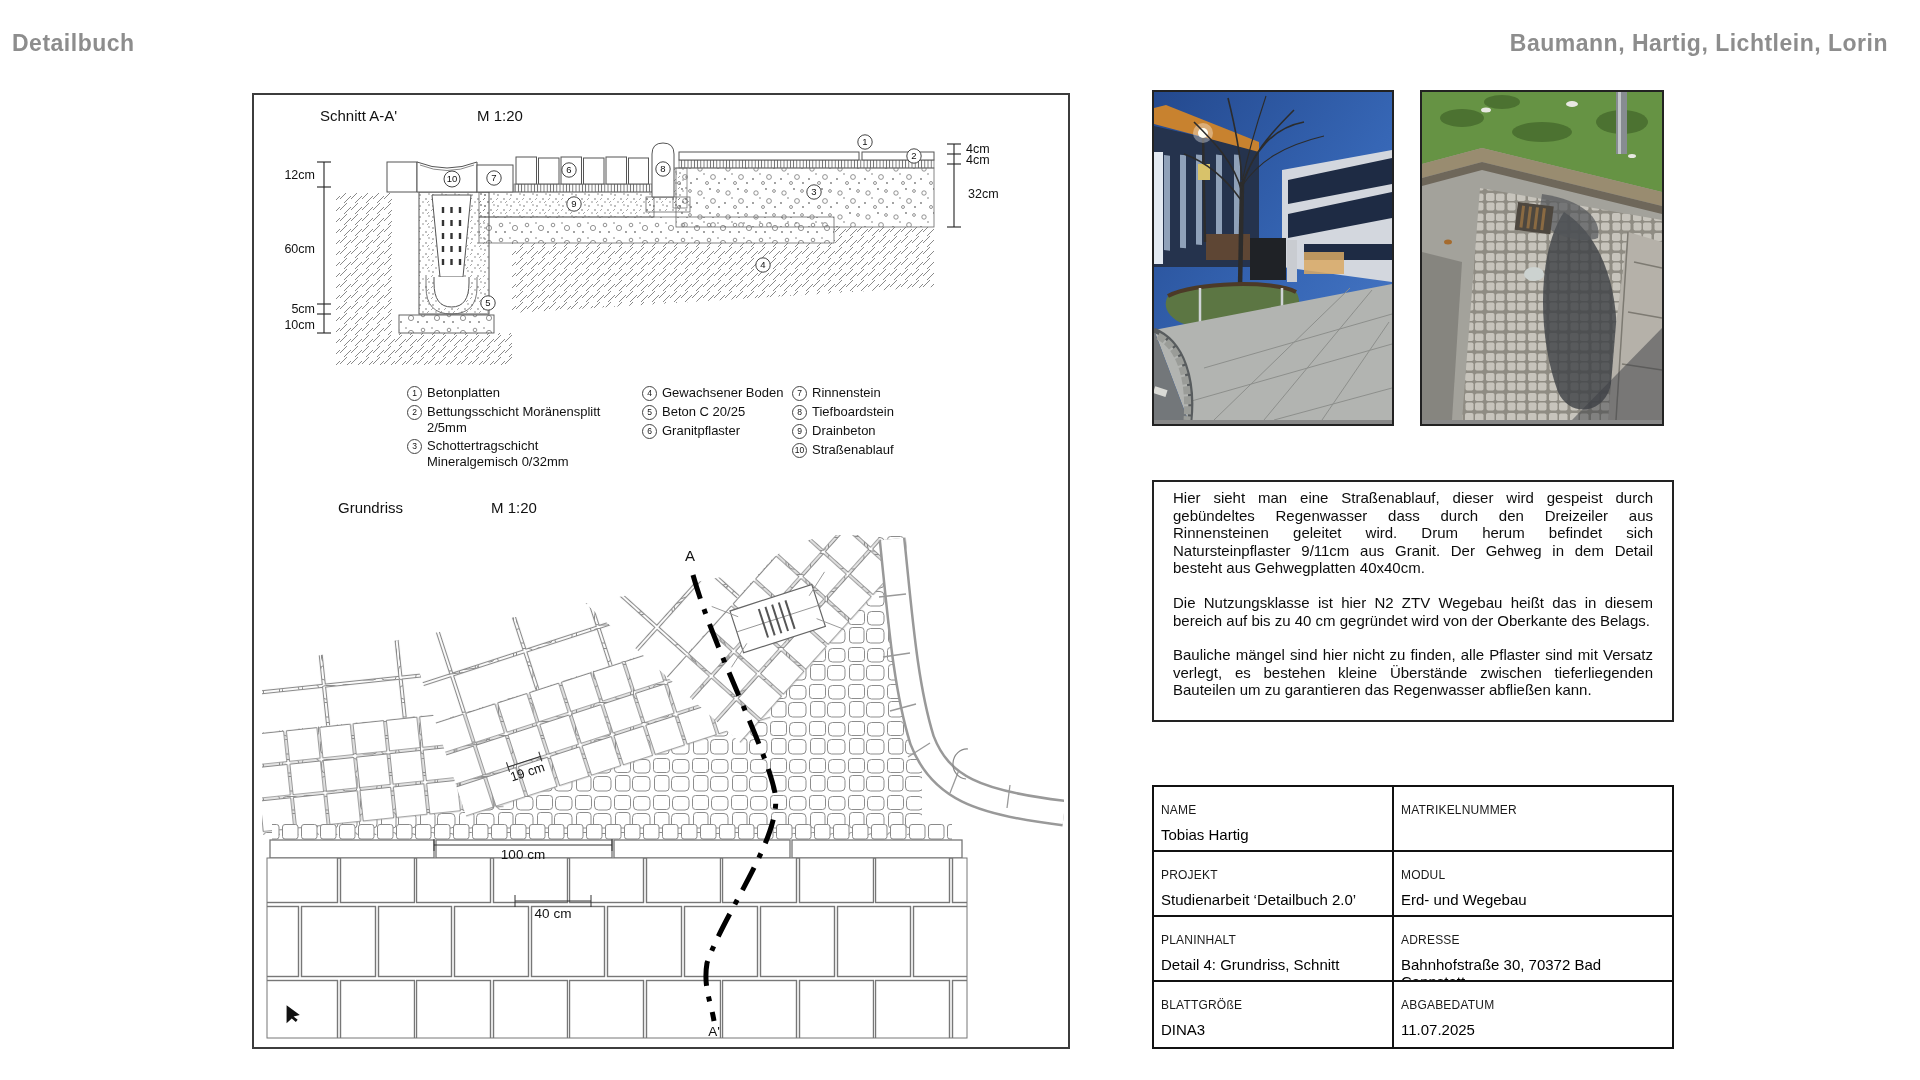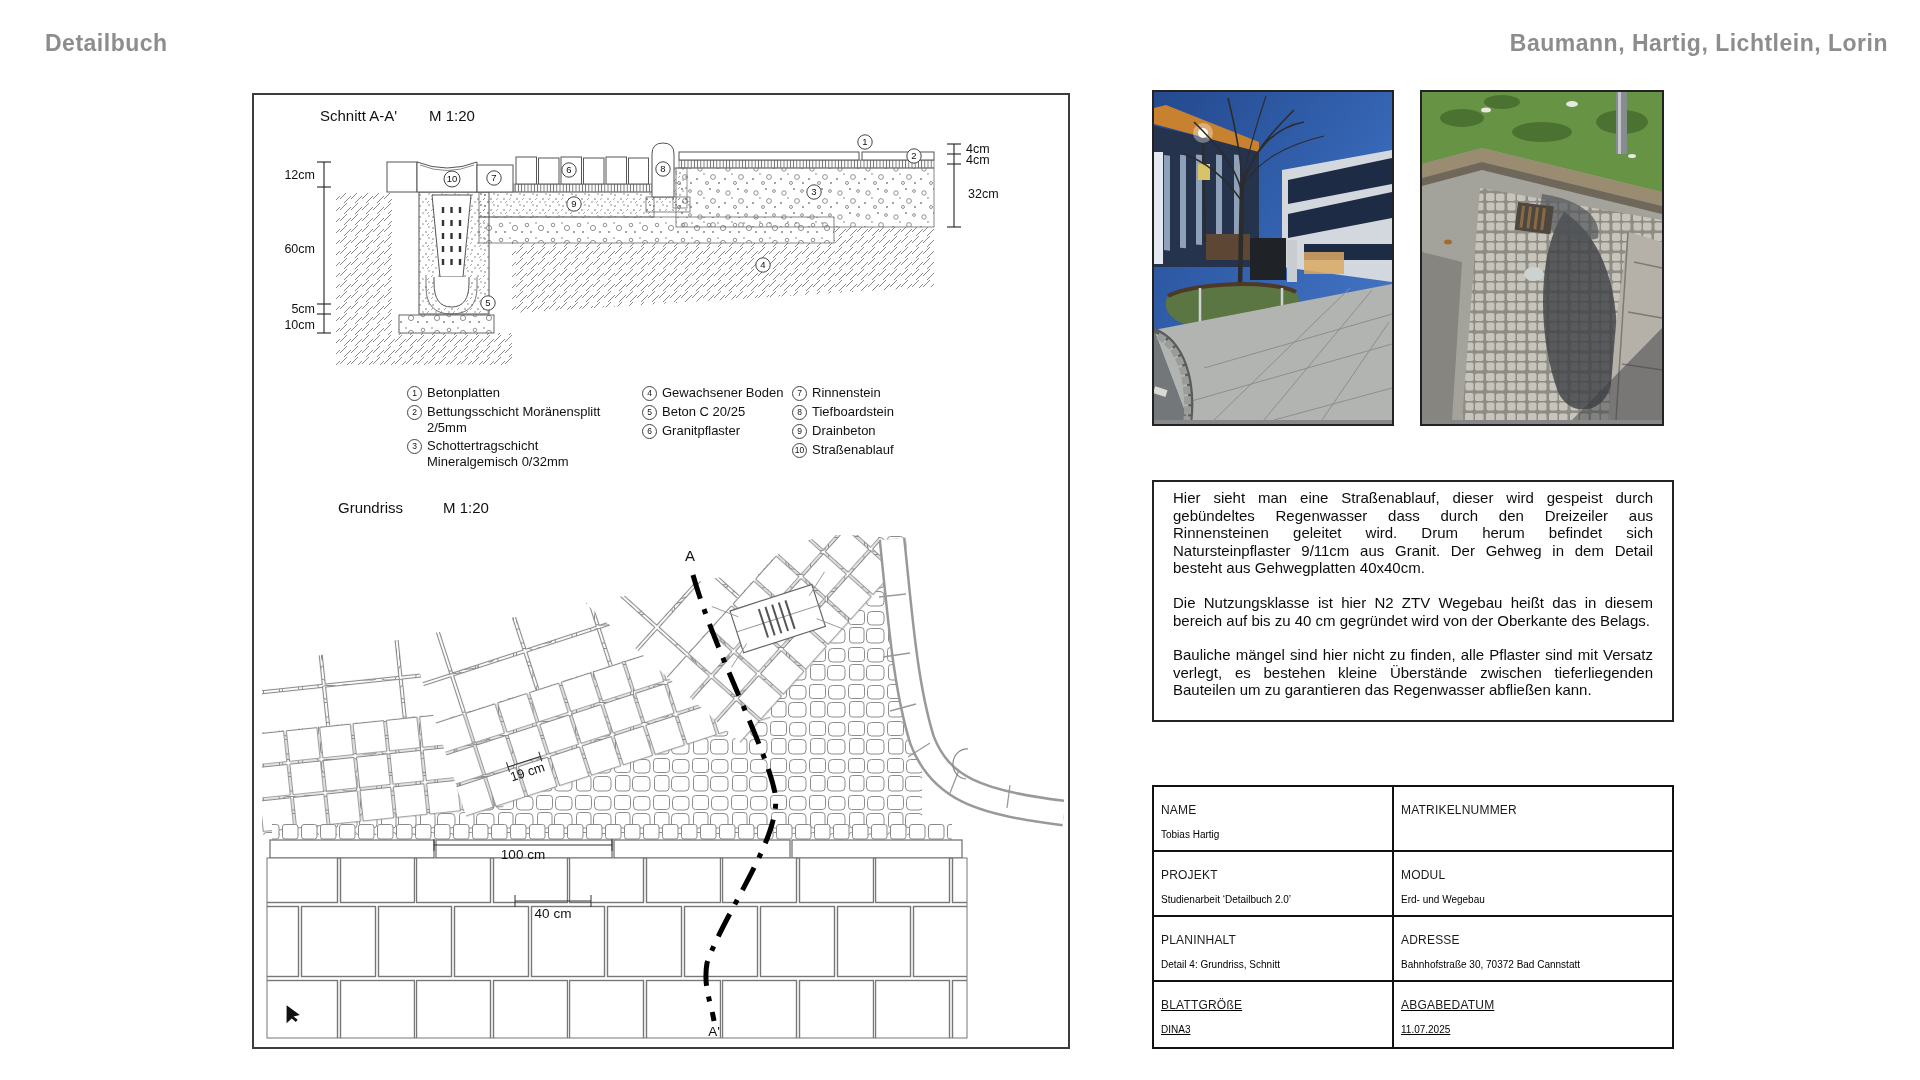--- a/index.html
+++ b/index.html
@@ -1,42 +1,42 @@
 <!DOCTYPE html>
 <html><head>
 <meta charset="utf-8">
 <style>
   html,body{margin:0;padding:0;background:#fff;}
   body{width:1920px;height:1080px;position:relative;font-family:"Liberation Sans",sans-serif;overflow:hidden;}
   .hdr{position:absolute;top:30px;font-weight:bold;font-size:23px;color:#8d8d8d;letter-spacing:.5px;}
-  #hdr-title{left:45px;}
+  #hdr-title{left:12px;}
   #hdr-authors{right:32px;}
   .panel{position:absolute;left:252px;top:93px;width:818px;height:956px;border:2px solid #3c3c3c;background:#fff;box-sizing:border-box;}
-  .draw-title{position:absolute;font-size:15px;color:#111;display:flex;}
+  .draw-title{position:absolute;font-size:15px;color:#111;display:flex;gap:48px;}
   #schnitt-title{left:66px;top:12px;}
   #schnitt-title .sc{margin-left:32px;}
   #grundriss-title{left:84px;top:404px;align-items:flex-end;}
   #grundriss-title .sc{margin-left:40px;}
   .legend{position:absolute;top:290px;display:flex;flex-direction:column;font-size:13px;color:#111;}
   #leg1{left:153px;width:222px;}
   #leg2{left:388px;width:150px;}
   #leg3{left:538px;width:160px;}
   .leg-item{display:flex;margin-bottom:3px;line-height:15.5px;}
   .lgc{flex:0 0 13px;width:13px;height:13px;border:1px solid #444;border-radius:50%;font-size:8.5px;display:inline-flex;align-items:center;justify-content:center;margin-right:5px;margin-top:1px;}
   .photo{position:absolute;top:90px;border:2px solid #222;background:#888;}
   #photo-1{left:1152px;}
   #photo-2{left:1420px;}
   .descbox{position:absolute;left:1152px;top:480px;width:522px;height:242px;border:2px solid #222;box-sizing:border-box;padding:7px 19px;font-size:15px;line-height:17.6px;color:#0c0c0c;text-align:justify;}
   .descbox p{margin:0 0 17px 0;}
   .itable{position:absolute;left:1152px;top:785px;width:522px;height:264px;border:2px solid #111;box-sizing:border-box;display:grid;grid-template-columns:240px 1fr;grid-template-rows:repeat(4,1fr);}
   .cell{border-right:2px solid #111;border-bottom:2px solid #111;padding:16px 7px;box-sizing:border-box;overflow:hidden;}
   .cell.last-col{border-right:none;}
-  .cell.last-row{border-bottom:none;text-decoration:underline;}
+  .cell.last-row{border-bottom:none;}
   .cell .lab{font-size:12px;color:#1a1a1a;letter-spacing:.2px;}
-  .cell .val{font-size:10px;color:#000;margin-top:9px;line-height:17px;}
+  .cell .val{font-size:15px;color:#000;margin-top:9px;line-height:17px;}
   svg text{font-family:"Liberation Sans",sans-serif;}
 </style>
 </head>
 <body>
 
 <div class="hdr" id="hdr-title">Detailbuch</div>
 <div class="hdr" id="hdr-authors">Baumann, Hartig, Lichtlein, Lorin</div>
 
 <div class="panel">
 

